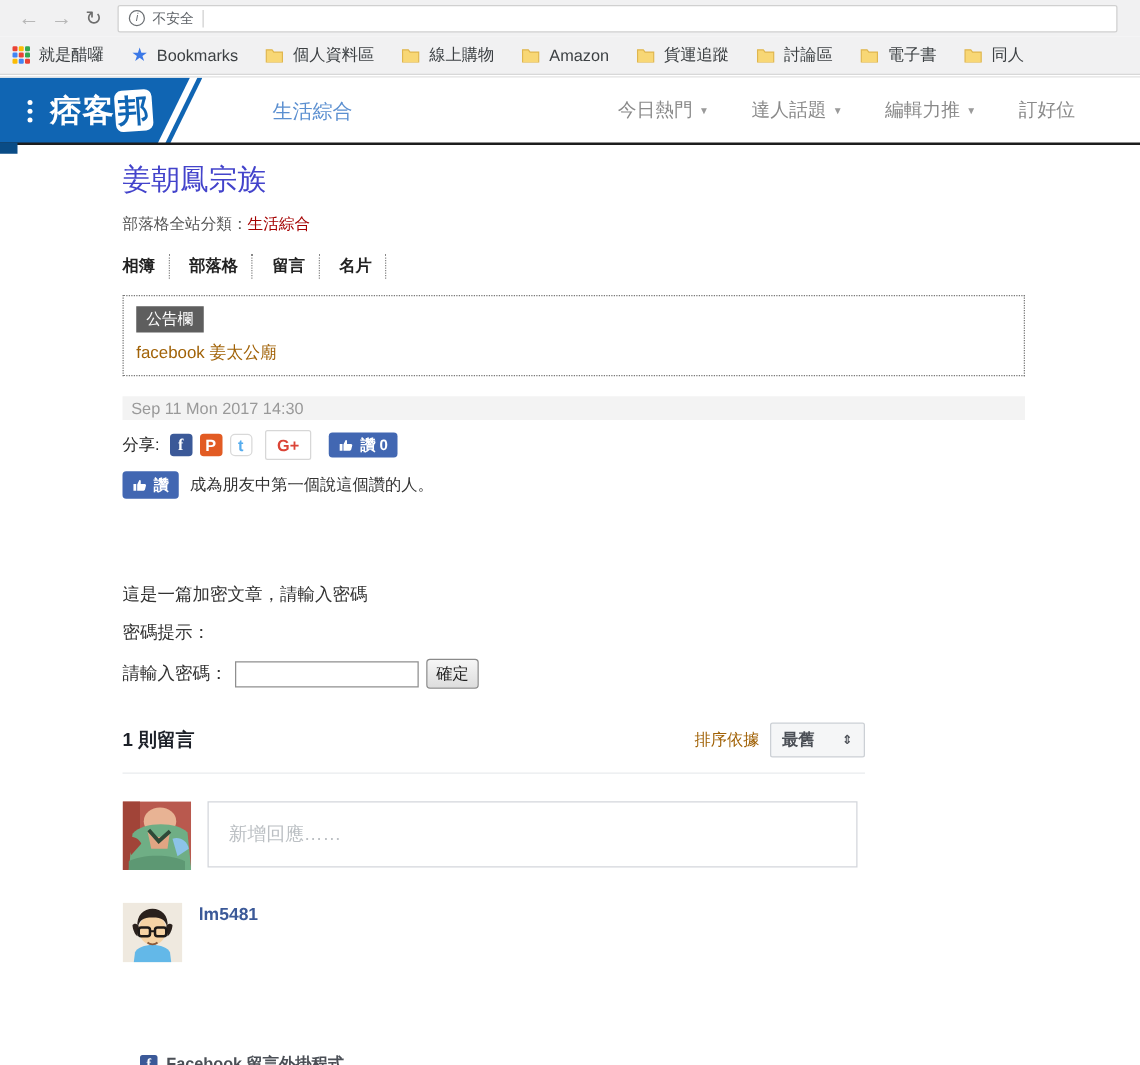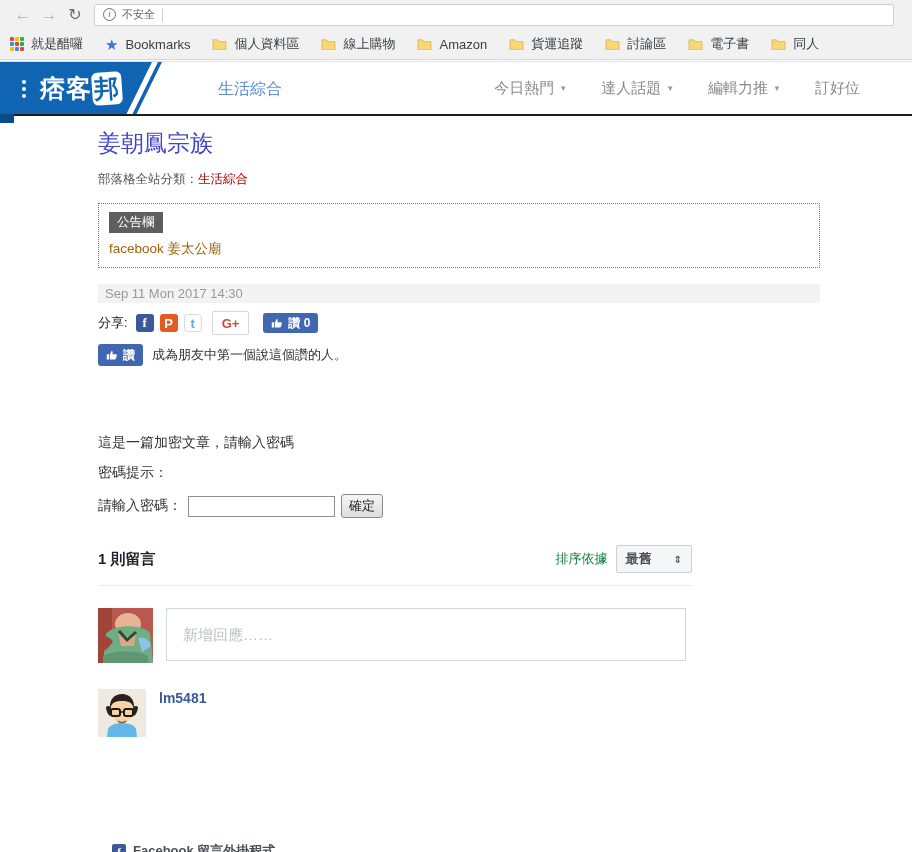--- a/index.html
+++ b/index.html
@@ -96,21 +96,21 @@
   .pw-input-row { display:flex; align-items:center; gap:6px; }
   .pw-input { width:147px; height:21px; border:1px solid #8f8f8f; font-size:13px; padding:0 4px; }
   .pw-submit { background:linear-gradient(#f6f6f6,#dddddd); border:1px solid #8a8a8a;
     border-radius:3px; font-size:13px; color:#222; padding:2px 7px; cursor:pointer; }
 
   
   .fb-section { margin-top:27px; width:594px; }
   .fb-header { display:flex; align-items:center; justify-content:space-between; }
   .fb-count { font-size:15px; font-weight:bold; color:#1d2129; }
   .fb-sort { display:flex; align-items:center; gap:8px; }
-  .fb-sort-label { font-size:13px; color:#15803d;text-align:center; }
+  .fb-sort-label { font-size:13px; color:#a16207;text-align:center; }
   .fb-sort-btn { background:#f5f6f7; border:1px solid #ccd0d5; border-radius:2px;
     font-size:13px; font-weight:bold; color:#4b4f56; padding:4px 9px; display:flex;
     align-items:center; gap:22px; cursor:pointer; }
   .sort-glyph { font-size:10px; color:#4b4f56; }
   .fb-divider { border:none; border-top:1px solid #e9ebee; margin:12px 0 0; }
   .fb-new { display:flex; gap:13px; margin-top:22px; }
   .avatar-lg { width:55px; height:55px; flex:0 0 auto; overflow:hidden; }
   .fb-input { width:520px; height:53px; border:1px solid #d3d6db; font-size:15px;
     color:#1d2129; padding:17px 16px; }
   .fb-input::placeholder { color:#bcc0c4; }
@@ -232,20 +232,26 @@
         </span>
     </div>
   </div>
   <div class="nav-underline"></div>
   <div class="nav-corner"></div>
 
   <div class="content">
     <h1 class="blog-title">姜朝鳳宗族</h1>
     <p class="cat-line"><span>部落格全站分類：</span><a class="cat-val">生活綜合</a></p>
 
+    <div class="blog-tabs">
+      <span class="blog-tab">相簿</span>
+      <span class="blog-tab">部落格</span>
+      <span class="blog-tab">留言</span>
+      <span class="blog-tab">名片</span>
+    </div>
 
     <div class="annc-box">
       <span class="annc-badge">公告欄</span>
       <div class="annc-text">facebook 姜太公廟</div>
     </div>
 
     <div class="post-date">Sep 11 Mon 2017 14:30</div>
 
 
     <div class="share-row">

